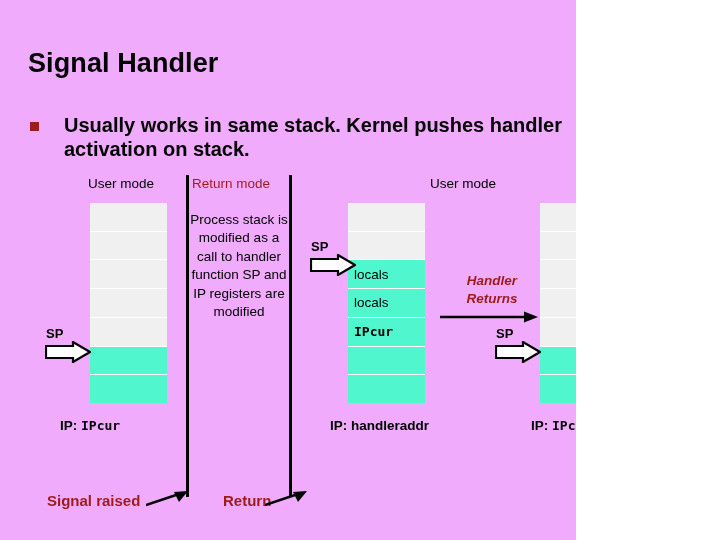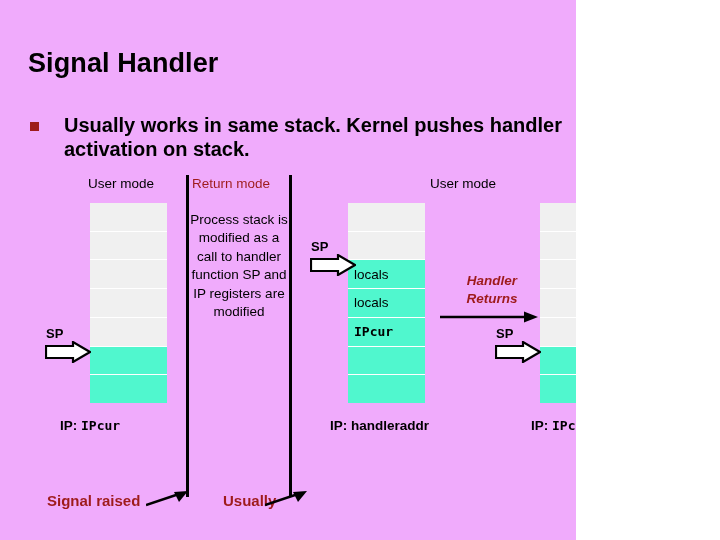--- a/index.html
+++ b/index.html
@@ -310,19 +310,19 @@
   <div id="ip-left" class="ip-label"><span>IP: </span><span class="mono">IPcur</span></div>
   <div id="ip-mid" class="ip-label"><span>IP: </span><span>handleraddr</span></div>
   <div id="ip-right" class="ip-label"><span>IP: </span><span class="mono">IPcur</span></div>
 
   <div id="signal-raised" class="event-label">Signal raised</div>
   <svg id="signal-arrow" width="45" height="22" viewBox="0 0 45 22">
     <line x1="0" y1="18" x2="33" y2="7" stroke="#000000" stroke-width="2.4"></line>
     <polygon points="42,4 28,5 33,15" fill="#000000"></polygon>
   </svg>
 
-  <div id="return-label" class="event-label">Usually</div>
+  <div id="return-label" class="event-label">Return</div>
   <svg id="return-arrow" width="45" height="22" viewBox="0 0 45 22">
     <line x1="0" y1="18" x2="33" y2="7" stroke="#000000" stroke-width="2.4"></line>
     <polygon points="42,4 28,5 33,15" fill="#000000"></polygon>
   </svg>
 
 </div>
 
 </body></html>

